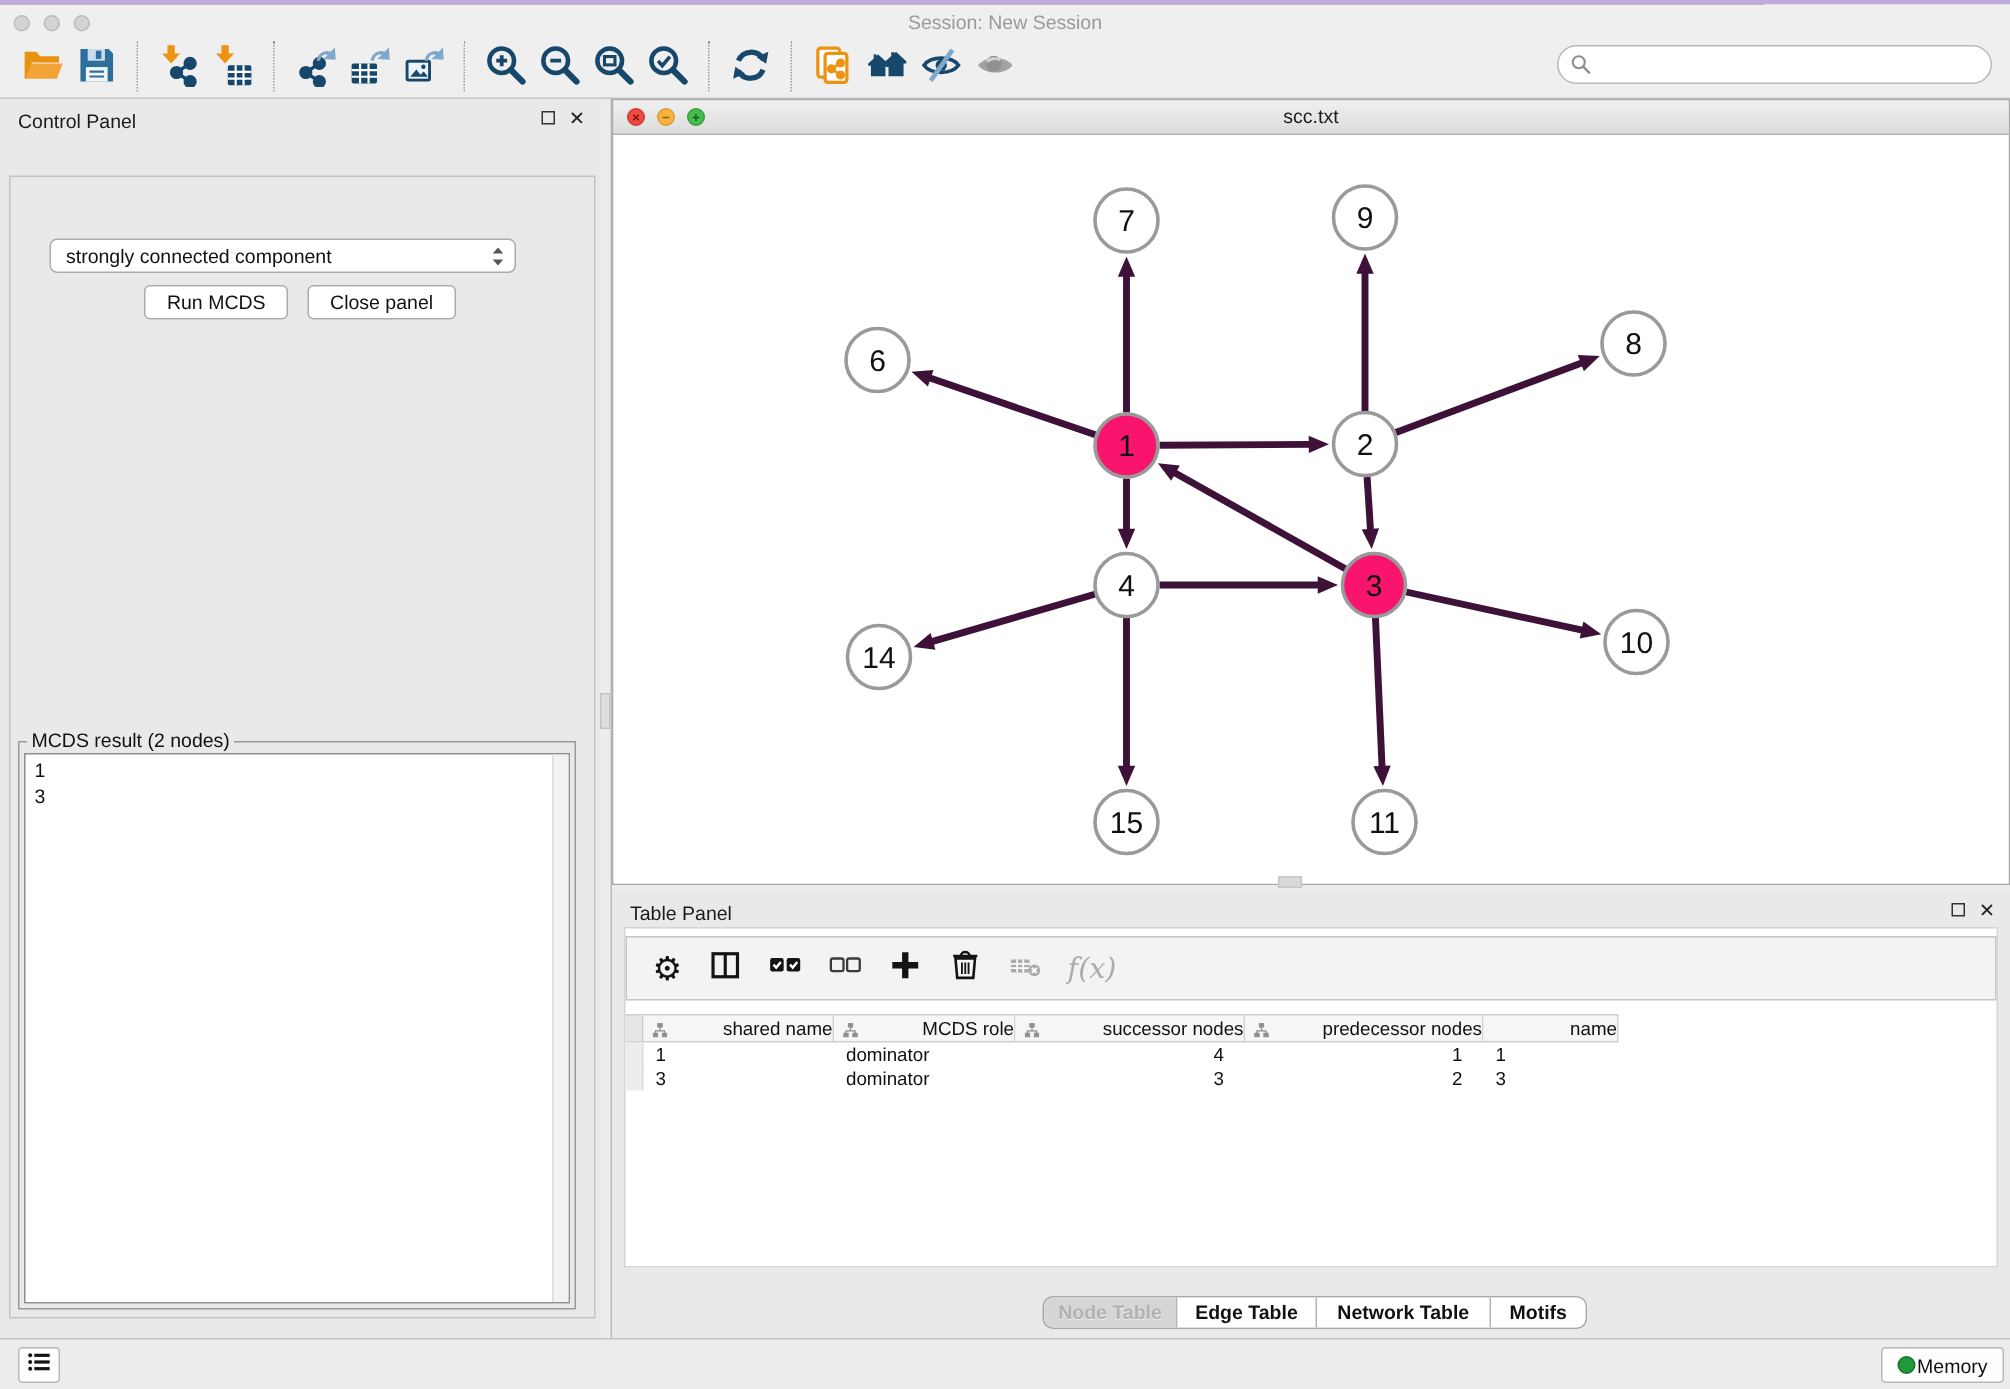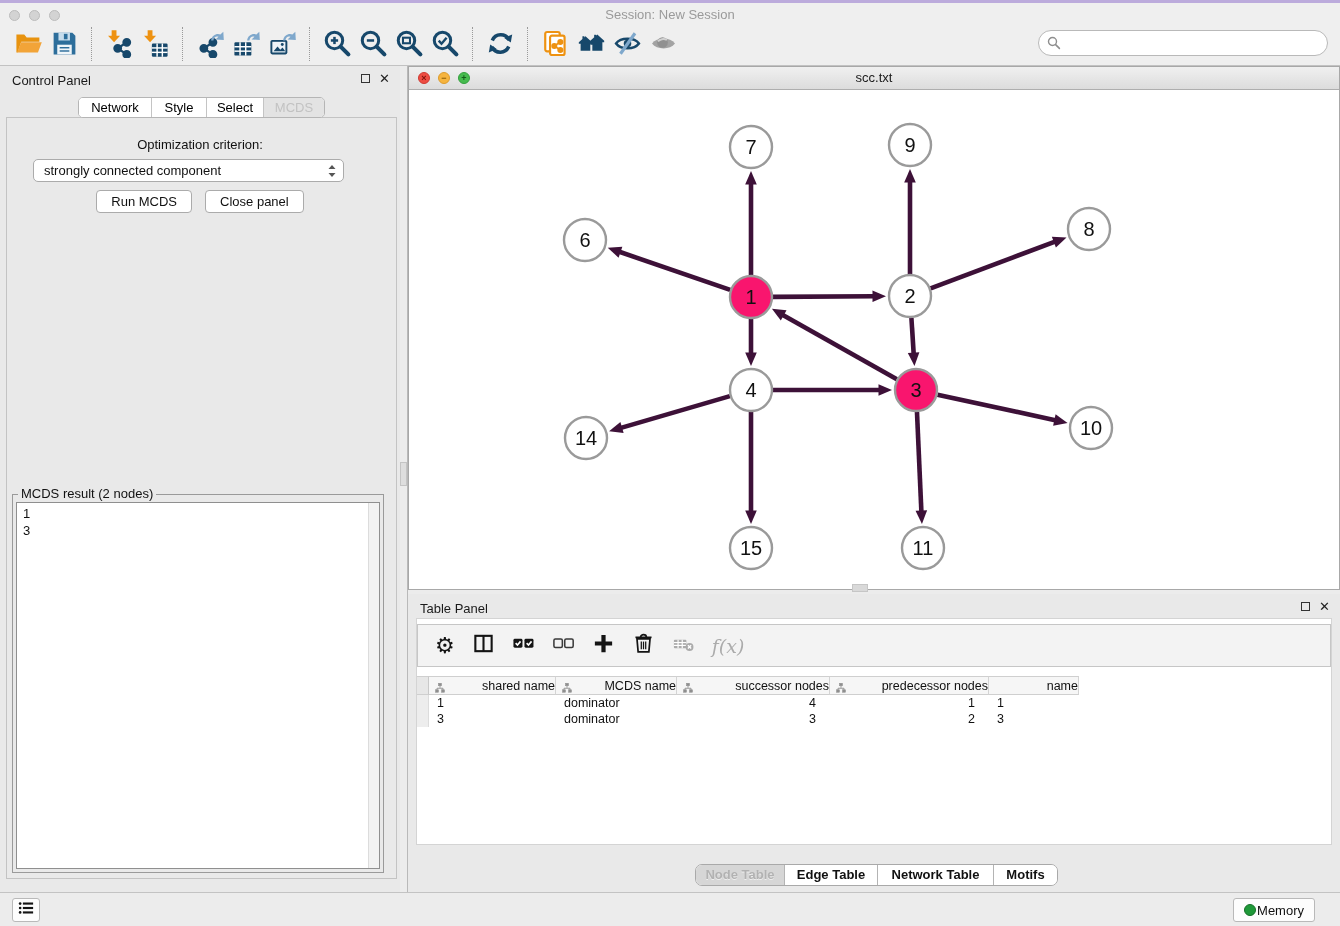--- a/index.html
+++ b/index.html
@@ -81,21 +81,21 @@
   .td.left { text-align:left; }
 
   .tp-tabs { position:absolute; left:287px; top:270px; height:22px; display:flex; border:1px solid #a9a9a9; border-radius:7px; overflow:hidden; background:#fff; }
   .tp-tab { font-size:13px; font-weight:bold; line-height:20px; text-align:center; background:#fff; color:#111; border-right:1px solid #b4b4b4; }
   .tp-tab:last-child { border-right:none; }
   .tp-tab.active { background:#d6d6d6; color:#b2b2b2; text-shadow:0 1px 0 #eee; }
 
   
   .statusbar { position:absolute; left:0; top:892px; width:1340px; height:34px; background:#ececec; border-top:1px solid #c3c3c3; }
   .sb-left-btn { position:absolute; left:12px; top:5px; width:28px; height:24px; background:#fdfdfd; border:1px solid #b9b9b9; border-radius:3px; display:flex; align-items:center; justify-content:center; }
-  .sb-mem-btn { position:absolute; right:25px; top:5px; height:24px; background:#fdfdfd; border:1px solid #b9b9b9; border-radius:3px; display:flex; align-items:center; gap:1px; padding:0 10px; font-size:13px; color:#111; }
+  .sb-mem-btn { position:absolute; right:4px; top:5px; height:24px; background:#fdfdfd; border:1px solid #b9b9b9; border-radius:3px; display:flex; align-items:center; gap:1px; padding:0 10px; font-size:13px; color:#111; }
   .mem-dot { width:12px; height:12px; border-radius:50%; background:#1f9939; border:1px solid #157028; }
 
   .float-ic { width:9px; height:9px; border:1.5px solid #333; display:inline-block; }
   .close-ic { font-size:13px; font-weight:bold; color:#222; line-height:9px; }
 </style>
 </head>
 <body>
 
 <div id="app">
 
@@ -314,27 +314,20 @@
     </div>
   </div>
 
   <div class="control-panel">
     <div class="panel-title">Control Panel</div>
     <div class="panel-icons">
       <span class="float-ic"></span>
       <span class="close-ic">✕</span>
     </div>
     <div class="cp-box"></div>
-    <div class="cp-tabs" id="cp-tabs">
-        <div class="cp-tab" style="width: 73px;">Network</div>
-        <div class="cp-tab" style="width: 55px;">Style</div>
-        <div class="cp-tab" style="width: 57px;">Select</div>
-        <div class="cp-tab active" style="width: 60px;">MCDS</div>
-      </div>
-    <div class="opt-label">Optimization criterion:</div>
     <div class="dropdown">
       <span>strongly connected component</span>
       <span class="stepper">
         <svg width="14" height="16" viewBox="0 0 14 16">
             <path d="M3.5 6 L7 2 L10.5 6 Z" fill="#555"></path>
             <path d="M3.5 10 L7 14 L10.5 10 Z" fill="#555"></path>
           </svg>
       </span>
     </div>
     <div class="btn-row">
@@ -563,21 +556,21 @@
           </div>
           <div class="th" style="width: 121px;">
             <span class="tree"><svg width="12" height="12" viewBox="0 0 24 24">
                 <g fill="#8e8e8e" stroke="#8e8e8e">
                   <rect x="9" y="2.5" width="6" height="5"></rect>
                   <rect x="3" y="15.5" width="6" height="5"></rect>
                   <rect x="15" y="15.5" width="6" height="5"></rect>
                   <path d="M12 7.5 v4 M6 15.5 v-3 h12 v3" fill="none" stroke-width="1.8"></path>
                 </g>
               </svg></span>
-            <span class="lbl">MCDS name</span>
+            <span class="lbl">MCDS role</span>
           </div>
           <div class="th" style="width: 153px;">
             <span class="tree"><svg width="12" height="12" viewBox="0 0 24 24">
                 <g fill="#8e8e8e" stroke="#8e8e8e">
                   <rect x="9" y="2.5" width="6" height="5"></rect>
                   <rect x="3" y="15.5" width="6" height="5"></rect>
                   <rect x="15" y="15.5" width="6" height="5"></rect>
                   <path d="M12 7.5 v4 M6 15.5 v-3 h12 v3" fill="none" stroke-width="1.8"></path>
                 </g>
               </svg></span>

